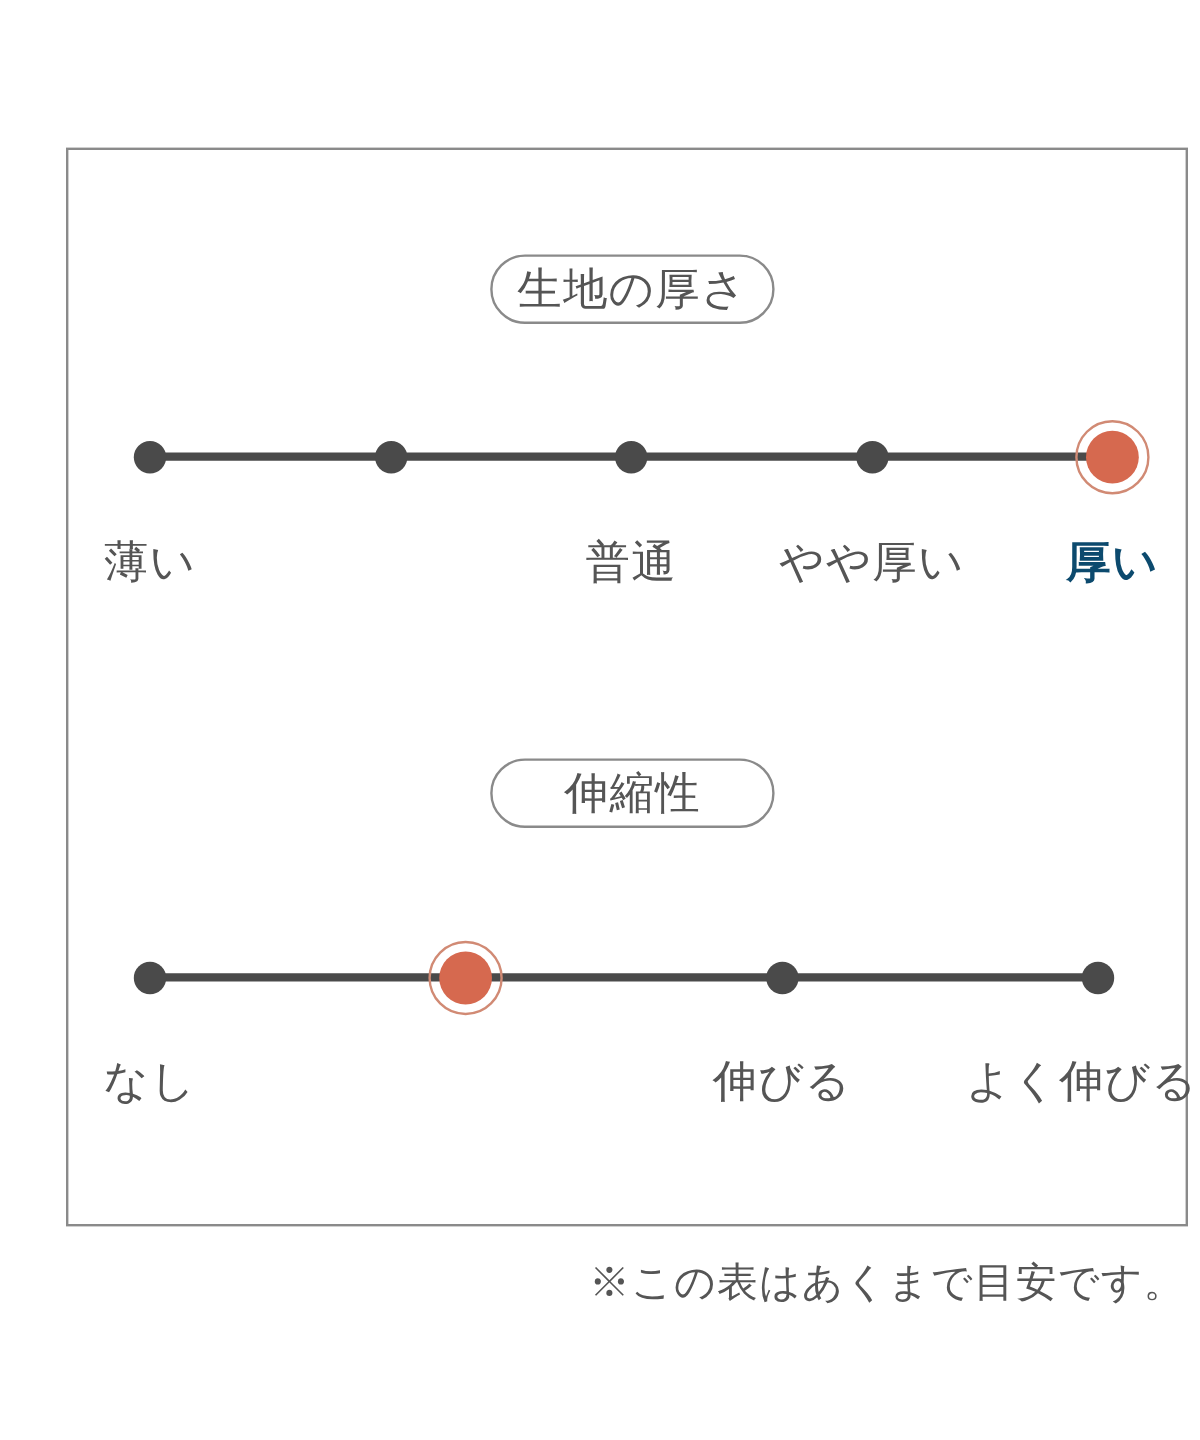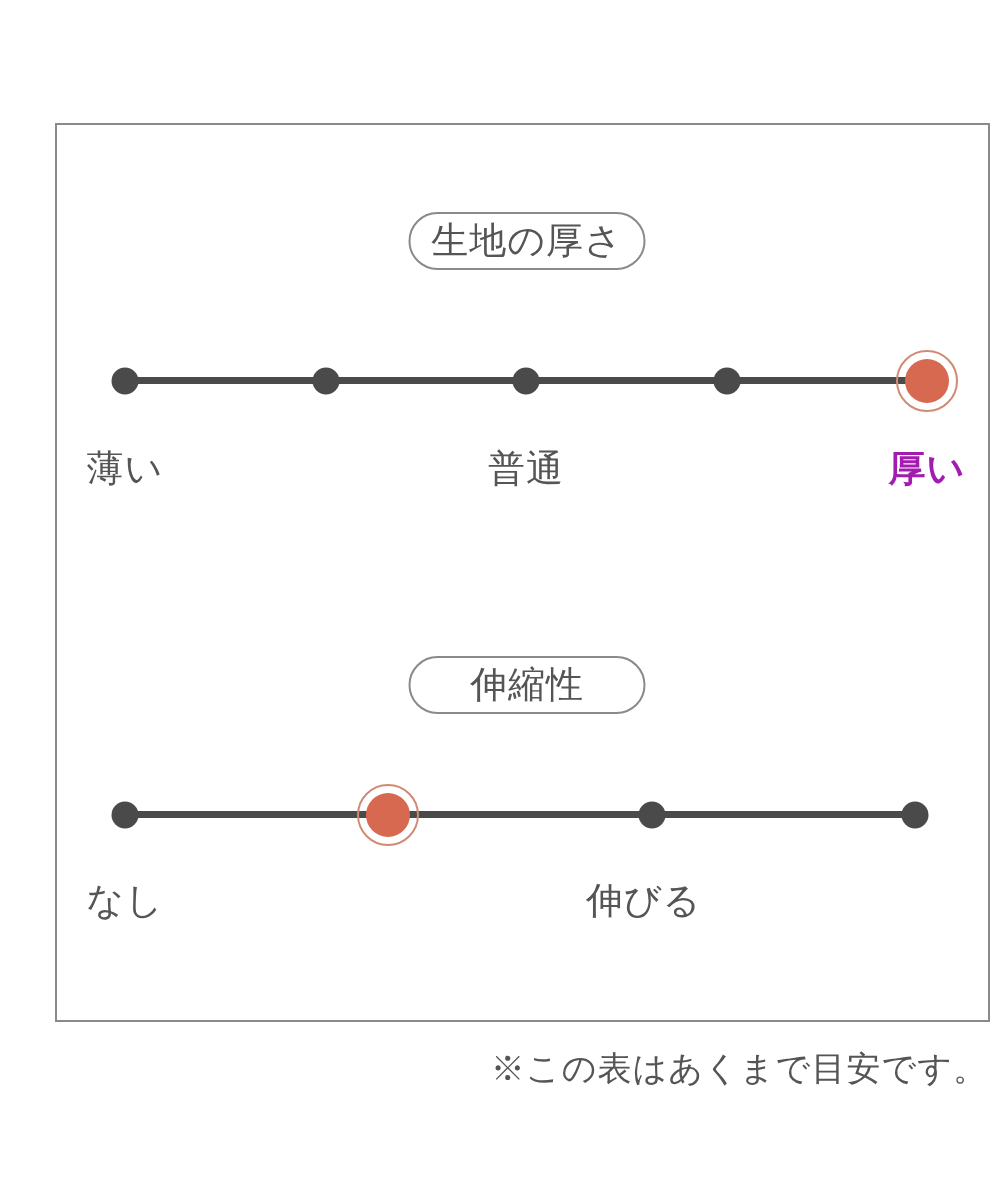--- a/index.html
+++ b/index.html
@@ -20,41 +20,41 @@
     border:2px solid var(--frame-border);box-sizing:border-box;background:transparent;
   }
   .pill{
     position:absolute;left:505px;transform:translateX(-50%);
     width:237px;height:58px;box-sizing:border-box;
     border:2px solid var(--frame-border);border-radius:29px;
     display:flex;align-items:center;justify-content:center;
     font-size:37px;color:var(--text);letter-spacing:1px;background:#ffffff;
   }
   .pill.p1{top:212px}
-  .pill.p2{top:656px}
+  .pill.p2{top:632px}
   .track{position:absolute;height:7px;background:var(--ink);border-radius:4px;}
   .track.t1{left:103px;top:377px;width:802px;}
   .track.t2{left:103px;top:811px;width:790px;}
   .dot{
     position:absolute;top:50%;width:27px;height:27px;border-radius:50%;
     background:var(--ink);transform:translate(-50%,-50%);
   }
   .dot.selected{width:44px;height:44px;background:var(--accent);}
   .dot.selected::after{
     content:"";position:absolute;inset:-9px;border:2px solid var(--accent-ring);
     border-radius:50%;
   }
   .labels{position:absolute;height:44px;}
   .labels.l1{left:103px;top:444px;width:802px;}
   .labels.l2{left:103px;top:876px;width:790px;}
   .lab{
     position:absolute;top:0;transform:translateX(-50%);white-space:nowrap;
     font-size:37px;color:var(--text);letter-spacing:1px;
   }
-  .lab.sel{font-weight:700;color:#a21caf;}
+  .lab.sel{font-weight:700;color:#0c4a6e;}
   .labels.l2 .lab:last-child{transform:translateX(-57%);}
   .note{
     position:absolute;right:34px;top:1046px;
     font-size:34px;color:var(--text);letter-spacing:1px;white-space:nowrap;
   }
 </style>
 </head>
 <body>
 
 <div class="canvas">
@@ -67,34 +67,36 @@
     <div class="track t1">
         <span class="dot" style="left: 0%;"></span>
         <span class="dot" style="left: 25%;"></span>
         <span class="dot" style="left: 50%;"></span>
         <span class="dot" style="left: 75%;"></span>
         <span class="dot selected" style="left: 100%;"></span>
       </div>
     <div class="labels l1">
         <span class="lab" style="left: 0%;">薄い</span>
         <span class="lab" style="left: 50%;">普通</span>
+        <span class="lab" style="left: 75%;">やや厚い</span>
         <span class="lab sel" style="left: 100%;">厚い</span>
       </div>
   </div>
 
   <div>
     <div class="pill p2">
       <span>伸縮性</span>
     </div>
     <div class="track t2">
         <span class="dot" style="left: 0%;"></span>
         <span class="dot selected" style="left: 33.3333%;"></span>
         <span class="dot" style="left: 66.6667%;"></span>
         <span class="dot" style="left: 100%;"></span>
       </div>
     <div class="labels l2">
         <span class="lab" style="left: 0%; text-align: right;">なし</span>
         <span class="lab" style="left: 66.6667%;">伸びる</span>
+        <span class="lab" style="left: 100%;">よく伸びる</span>
       </div>
   </div>
 
   <div class="note">※この表はあくまで目安です。</div>
 </div>
 
 </body></html>

